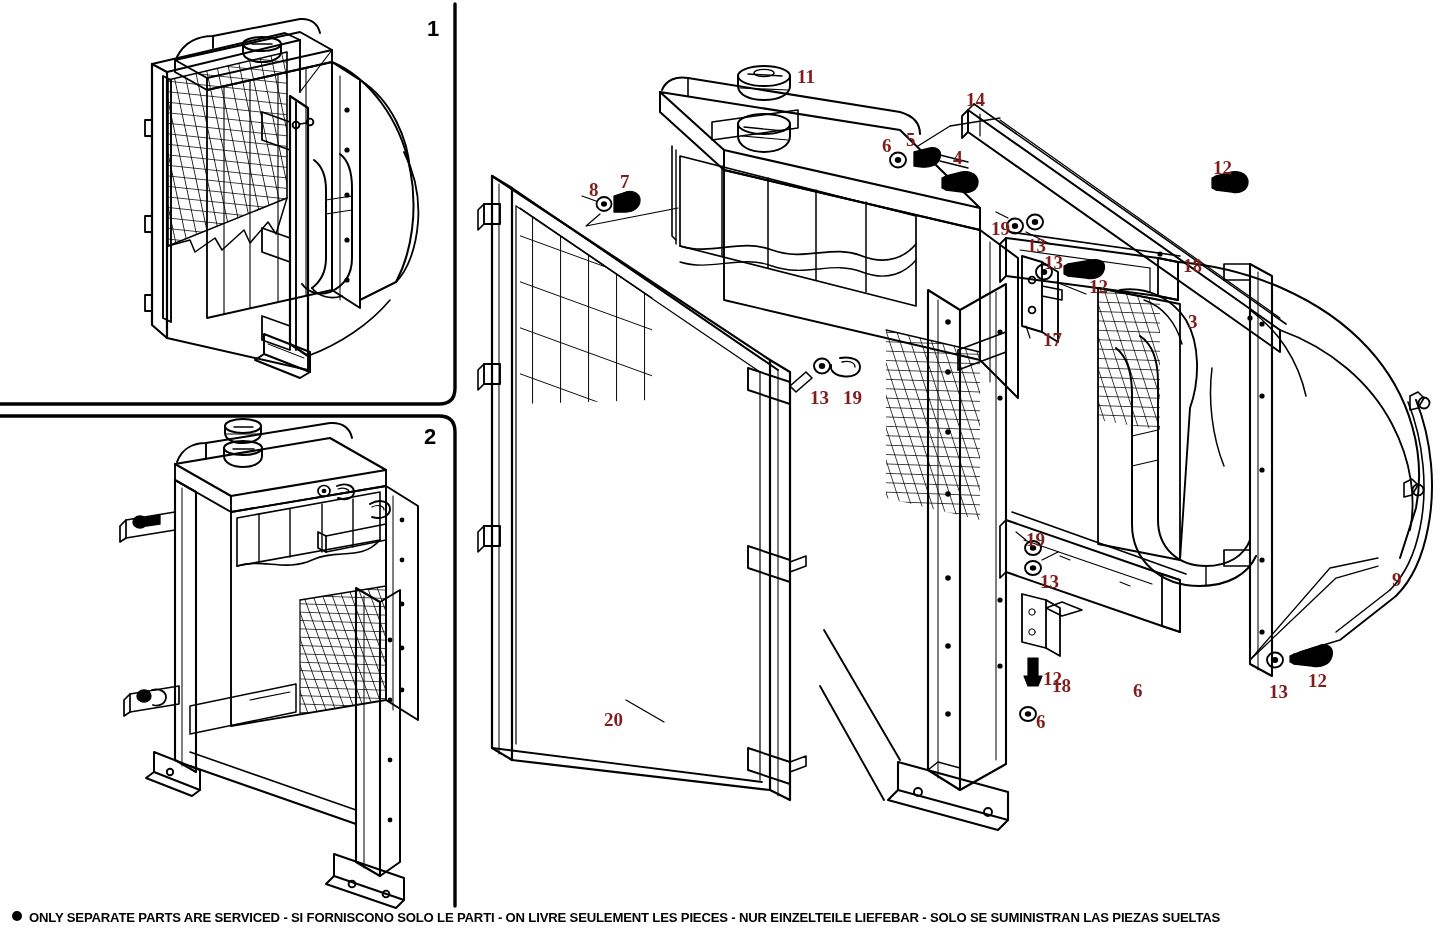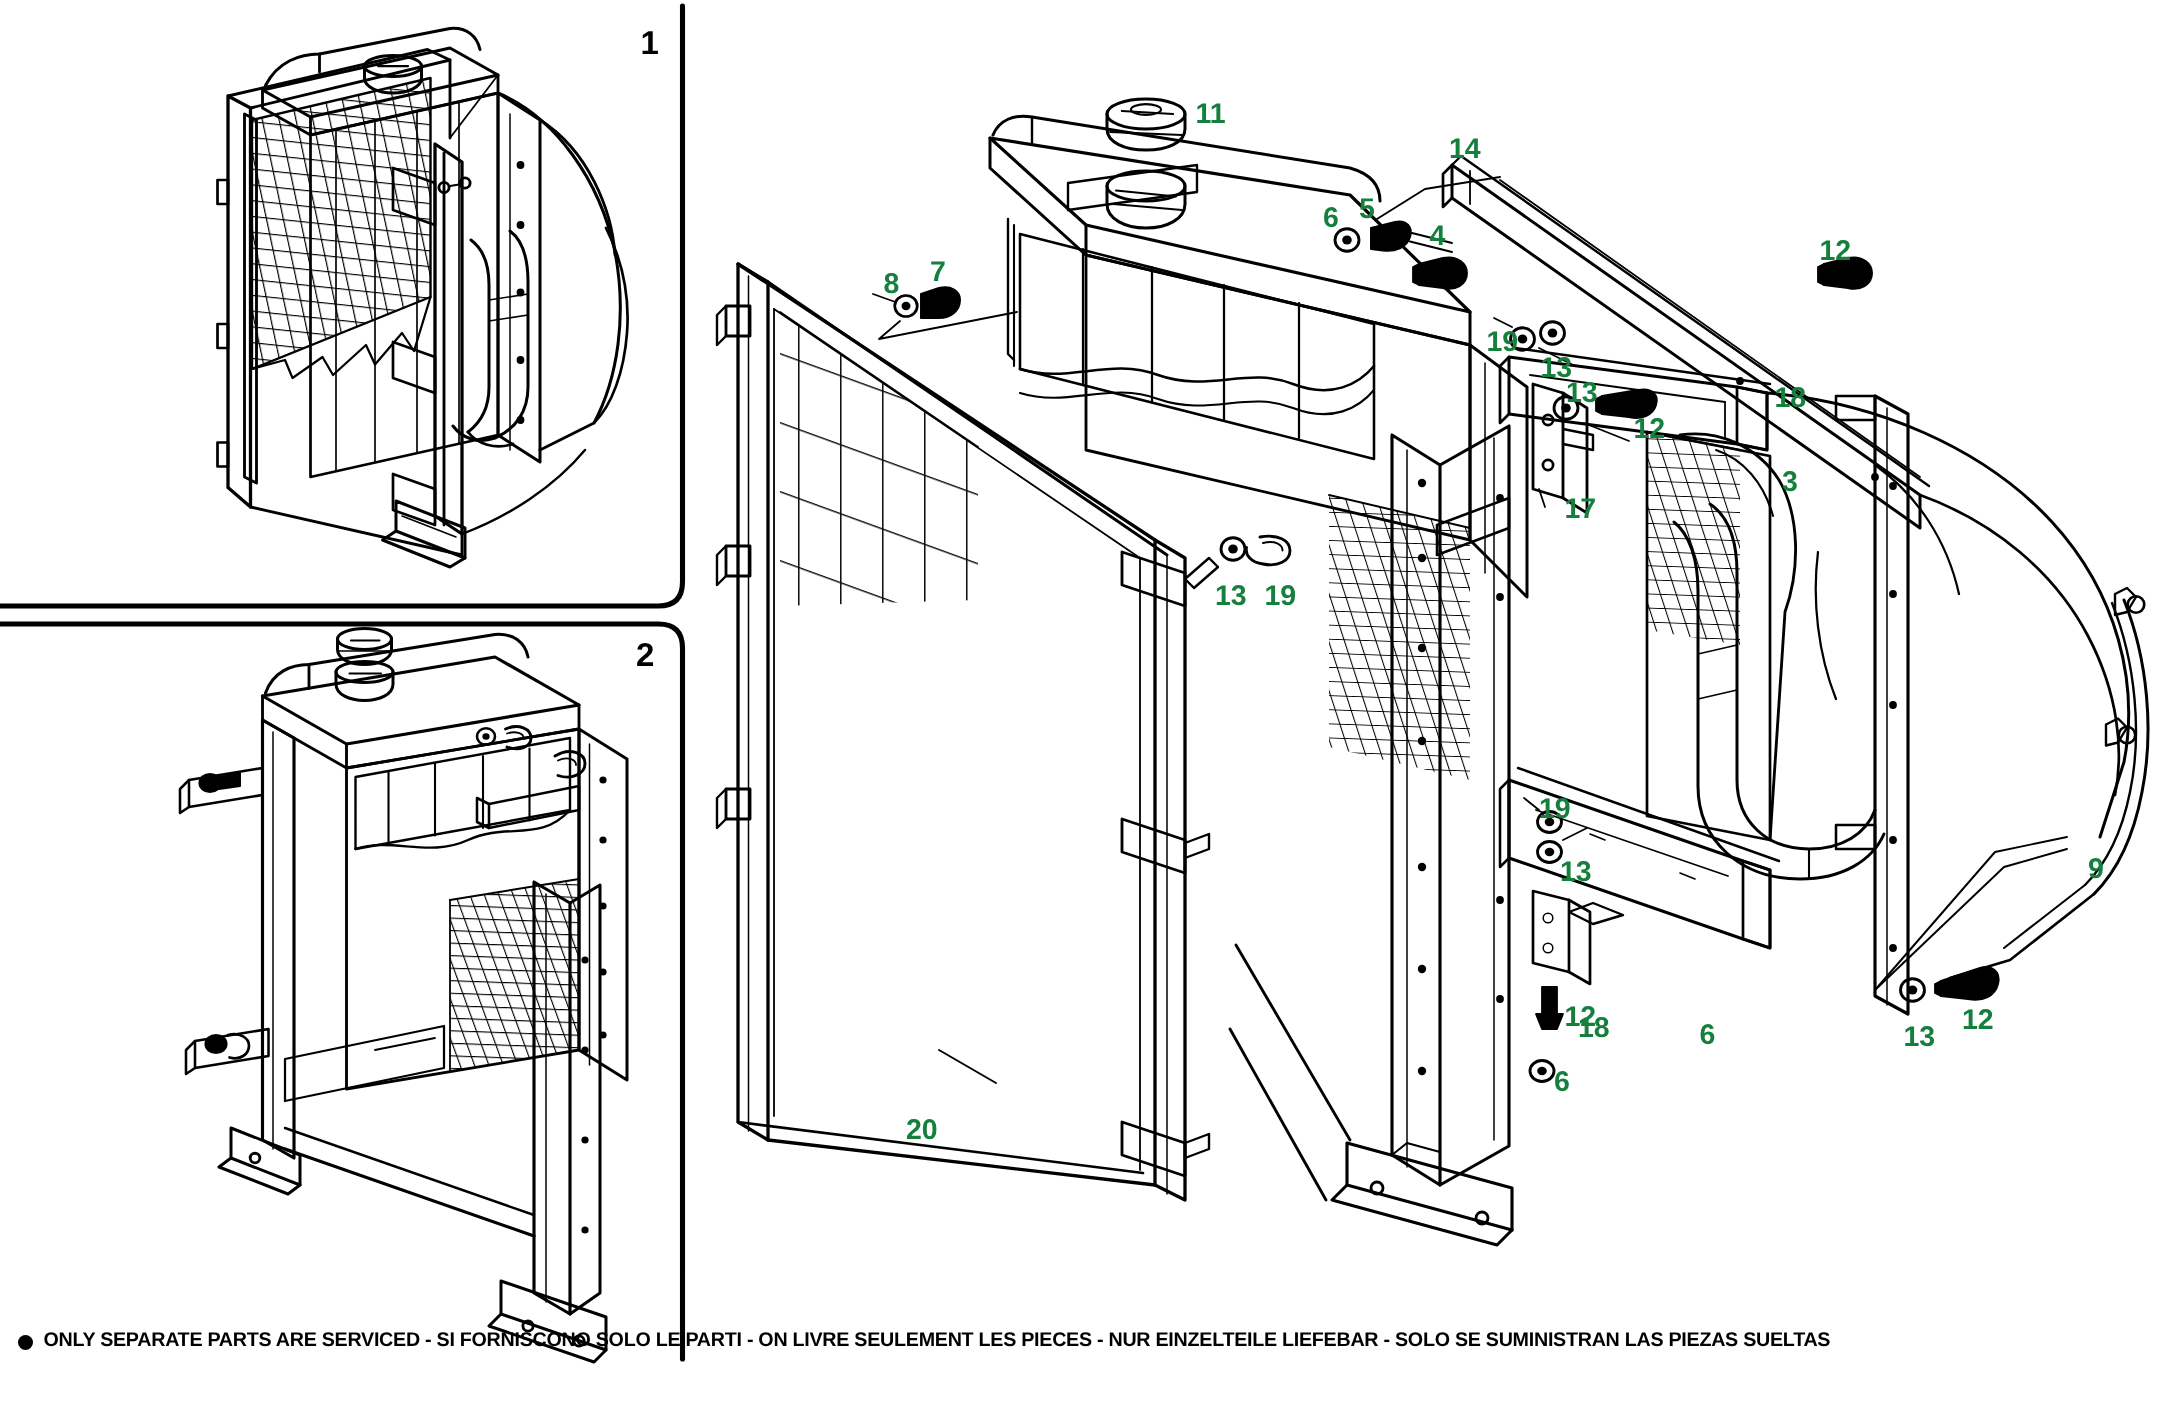--- a/index.html
+++ b/index.html
@@ -16,43 +16,43 @@
     overflow:hidden;
   }
   .svg-layer{
     position:absolute;
     left:0; top:0;
     width:1441px;
     height:937px;
   }
   .callout{
     position:absolute;
-    font-family:Liberation Sans, sans-serif;
+    font-family:Liberation Serif, serif;
     font-weight:bold;
     font-size:19px;
     line-height:1;
-    color:#15803d;
+    color:#7f1d1d;
     white-space:nowrap;
     user-select:none;
   }
   .panel-num{
     position:absolute;
     font-family:"Liberation Sans", sans-serif;
     font-weight:bold;
     font-size:22px;
     color:#000;
   }
   #footer{
     position:absolute;
     left:12px;
-    top:876px;
+    top:910px;
     width:1425px;
     height:24px;
     display:flex;
-    align-items:flex-end;
+    align-items:flex-start;
     gap:7px;
   }
   #footer-bullet{
     width:10px;height:10px;border-radius:50%;
     background:#000;flex:0 0 auto;
     margin-top:1px;
   }
   #footer-text{
     font-family:"Liberation Sans", sans-serif;
     font-weight:bold;
@@ -567,20 +567,20 @@
   <div class="callout" style="left:843px;  top:388px;">19</div>
   <div class="callout" style="left:1392px; top:570px;">9</div>
   <div class="callout" style="left:1026px; top:530px;">19</div>
   <div class="callout" style="left:1040px; top:572px;">13</div>
   <div class="callout" style="left:1052px; top:640px;margin-top:36px;">18</div>
   <div class="callout" style="left:1043px; top:669px;">12</div>
   <div class="callout" style="left:1133px; top:681px;">6</div>
   <div class="callout" style="left:1036px; top:712px;">6</div>
   <div class="callout" style="left:1269px; top:682px;">13</div>
   <div class="callout" style="left:1308px; top:671px;">12</div>
-  <div class="callout" style="left:604px;  top:744px;text-align:right;">20</div>
+  <div class="callout" style="left:604px;  top:710px;text-align:right;">20</div>
 
   <div id="footer">
     <span id="footer-bullet"></span>
     <span id="footer-text">ONLY SEPARATE PARTS ARE SERVICED - SI FORNISCONO SOLO LE PARTI  - ON LIVRE SEULEMENT LES PIECES - NUR EINZELTEILE LIEFEBAR - SOLO SE SUMINISTRAN LAS PIEZAS SUELTAS</span>
   </div>
 
 </div>
 
 </body></html>

